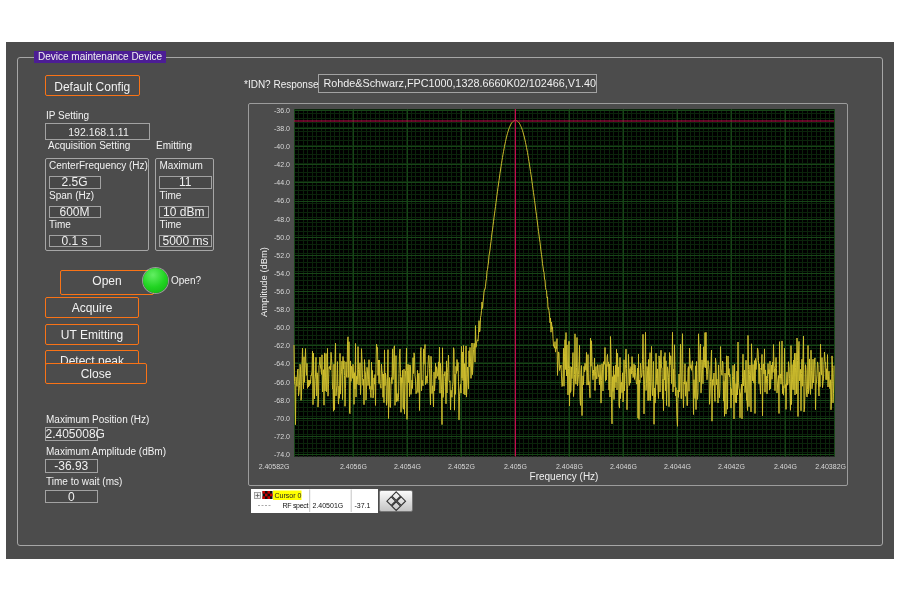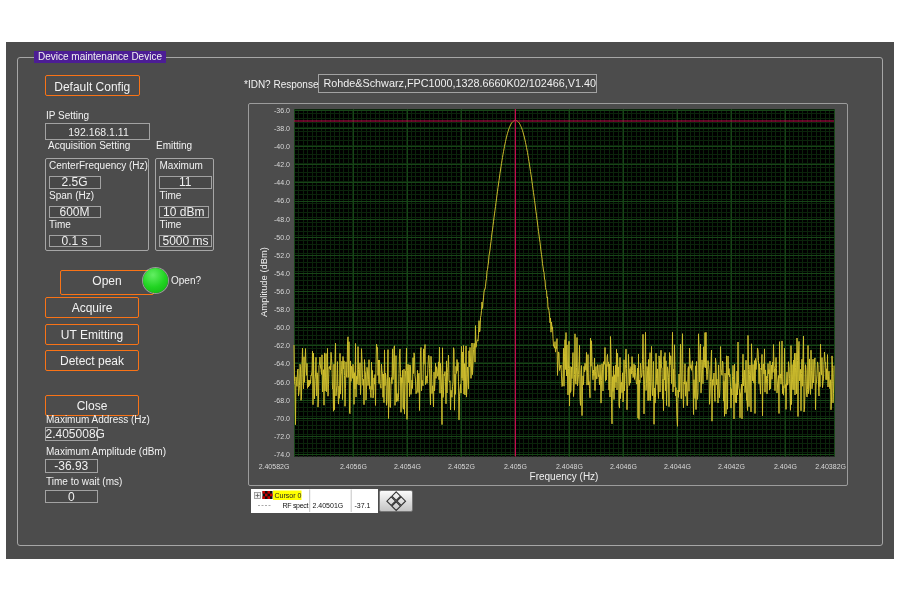--- a/index.html
+++ b/index.html
@@ -31,25 +31,25 @@
 <div class="fld" style="left:159px;top:176px;width:52.5px;height:12.5px;line-height:11px">11</div>
 <div class="lbl" style="left:159.5px;top:189.5px">Time</div>
 <div class="fld" style="left:159px;top:205.5px;width:49.5px;height:12.5px;line-height:11px">10 dBm</div>
 <div class="lbl" style="left:159.5px;top:219px">Time</div>
 <div class="fld" style="left:159px;top:234.5px;width:53px;height:12.5px;line-height:11px">5000 ms</div>
 
 <div class="btn" style="left:60px;top:270px;width:94px;height:25px;line-height:20.5px">Open</div>
 <div class="btn" style="left:45px;top:296.5px;width:94px;height:21px;line-height:20.5px">Acquire</div>
 <div class="btn" style="left:45px;top:323.5px;width:94px;height:21px;line-height:20.5px">UT Emitting</div>
 <div class="btn" style="left:45px;top:350px;width:94px;height:21px;line-height:20.5px">Detect peak</div>
-<div class="btn" style="left:45px;top:395px;width:94px;height:21px;line-height:20.5px">Close</div>
+<div class="btn" style="left:45px;top:363px;width:102px;height:21px;line-height:20.5px">Close</div>
 <div class="abs" style="left:142.5px;top:268px;width:25px;height:25px;border-radius:50%;background:radial-gradient(circle at 40% 28%,#63ee63,#21d422 52%,#13b814 88%);box-shadow:0 0 0 1px rgba(230,230,230,.5)"></div>
 <div class="lbl" style="left:171px;top:275px">Open?</div>
 
-<div class="lbl" style="left:46px;top:413.5px">Maximum Address (Hz)</div>
+<div class="lbl" style="left:46px;top:413.5px">Maximum Position (Hz)</div>
 <div class="fld" style="left:44.5px;top:427px;width:53.5px;height:13.5px;line-height:12px">2.405008G</div>
 <div class="lbl" style="left:46px;top:445.5px">Maximum Amplitude (dBm)</div>
 <div class="fld" style="left:44.5px;top:459px;width:53.5px;height:13.5px;line-height:12px">-36.93</div>
 <div class="lbl" style="left:46px;top:475.5px">Time to wait (ms)</div>
 <div class="fld" style="left:44.5px;top:489.5px;width:53.5px;height:13.5px;line-height:12px">0</div>
 
 <div class="lbl" style="left:244px;top:78.5px">*IDN? Response</div>
 <div class="fld" style="left:318px;top:74px;width:279px;height:18.5px;line-height:17px;text-align:right;padding-left:4px;font-size:10.8px">Rohde&amp;Schwarz,FPC1000,1328.6660K02/102466,V1.40</div>
 
 <div class="abs" style="left:247.5px;top:102.5px;width:600px;height:383.5px;border:1px solid #9c9c9c;border-radius:2px"></div>

